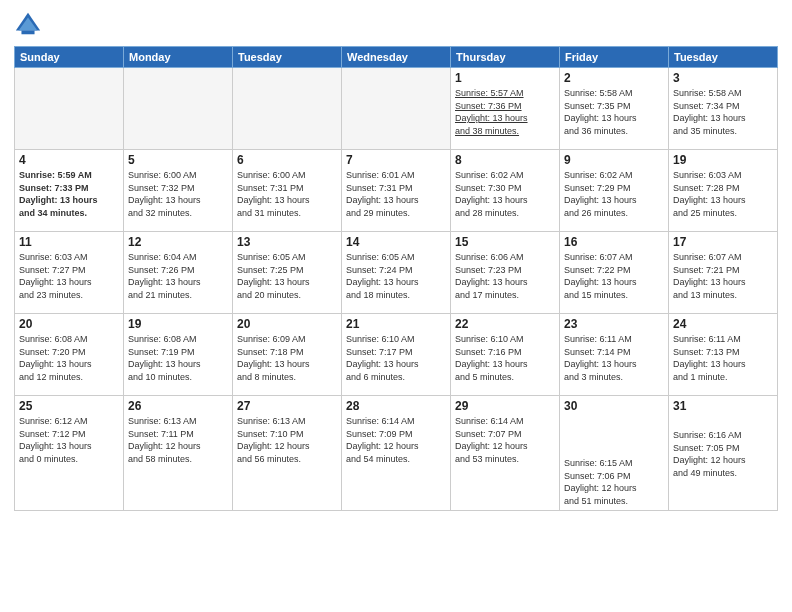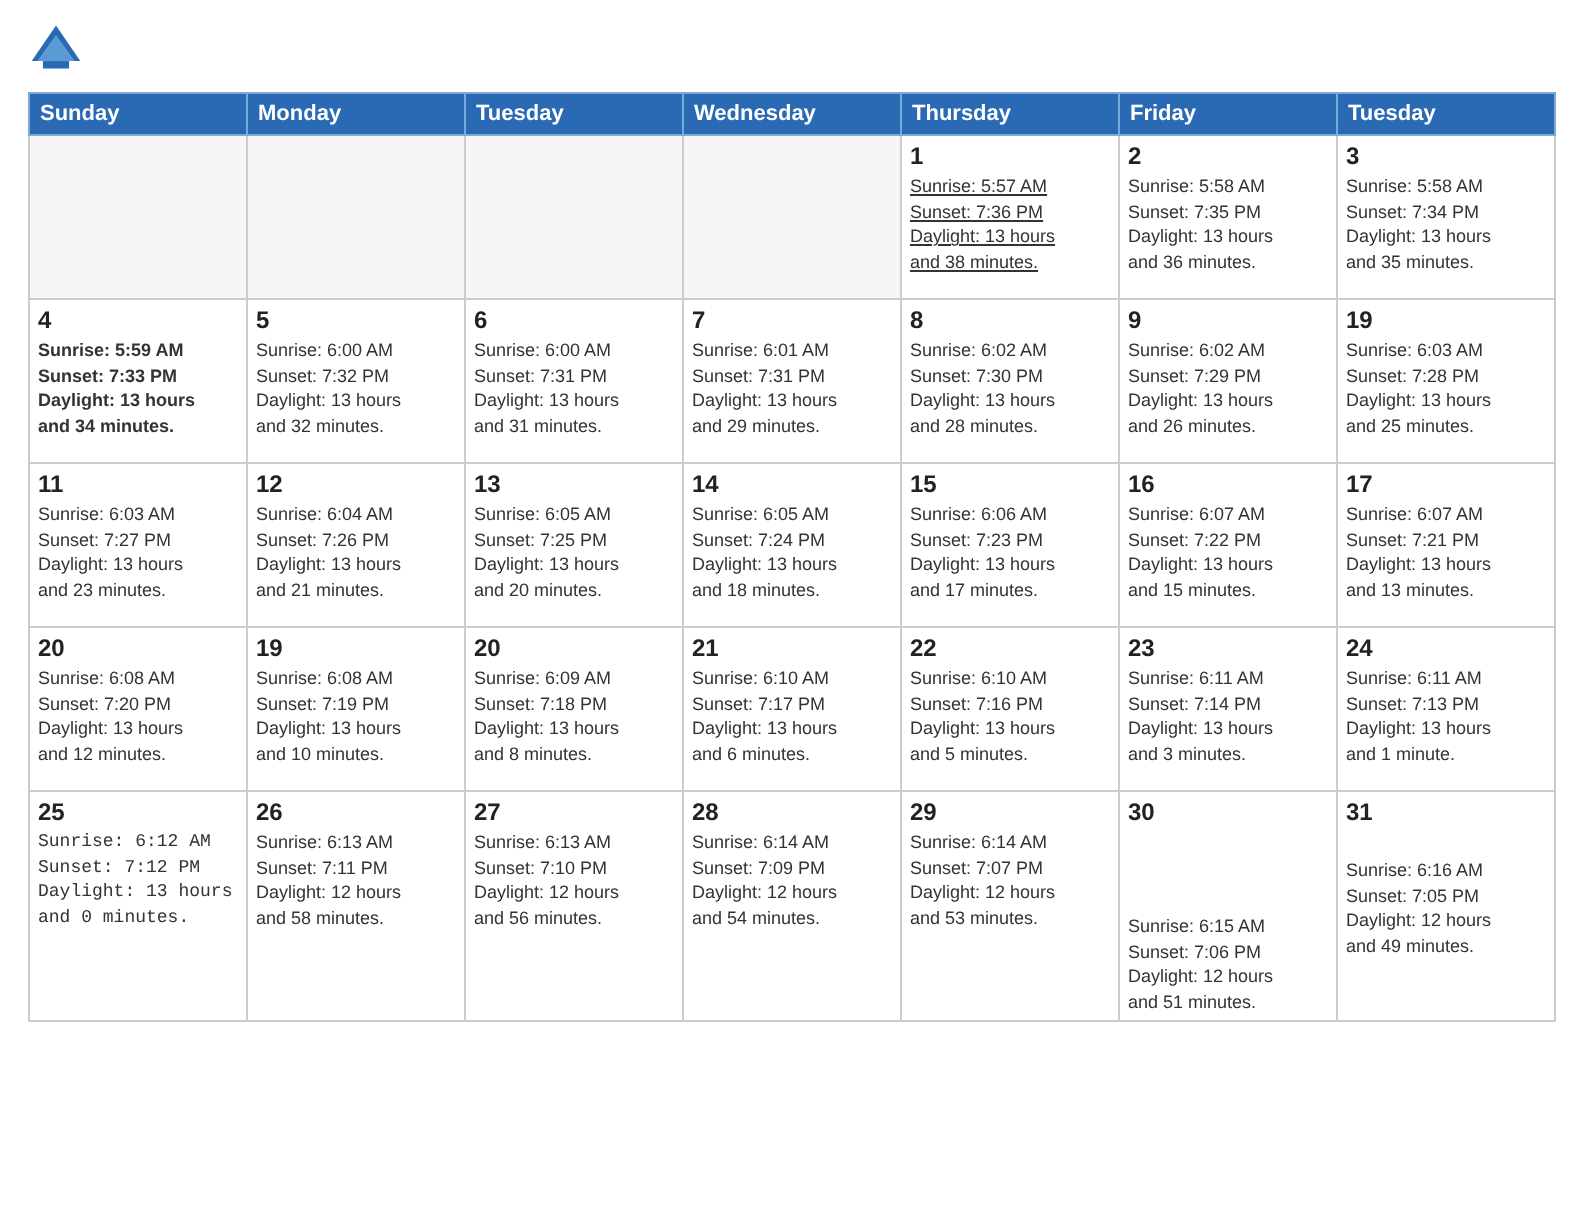--- a/index.html
+++ b/index.html
@@ -299,21 +299,21 @@
             <span class="day-number">24</span>
             <div class="cell-info" style="white-space: pre-line;">Sunrise: 6:11 AM
 Sunset: 7:13 PM
 Daylight: 13 hours
 and 1 minute.</div>
           </td>
         </tr>
         <tr>
           <td>
             <span class="day-number">25</span>
-            <div class="cell-info" style="white-space: pre-line; font-family: Liberation Mono, monospace;">Sunrise: 6:12 AM
+            <div class="cell-info" style="white-space: pre-line;">Sunrise: 6:12 AM
 Sunset: 7:12 PM
 Daylight: 13 hours
 and 0 minutes.</div>
           </td>
           <td>
             <span class="day-number">26</span>
             <div class="cell-info" style="white-space: pre-line;">Sunrise: 6:13 AM
 Sunset: 7:11 PM
 Daylight: 12 hours
 and 58 minutes.</div>

